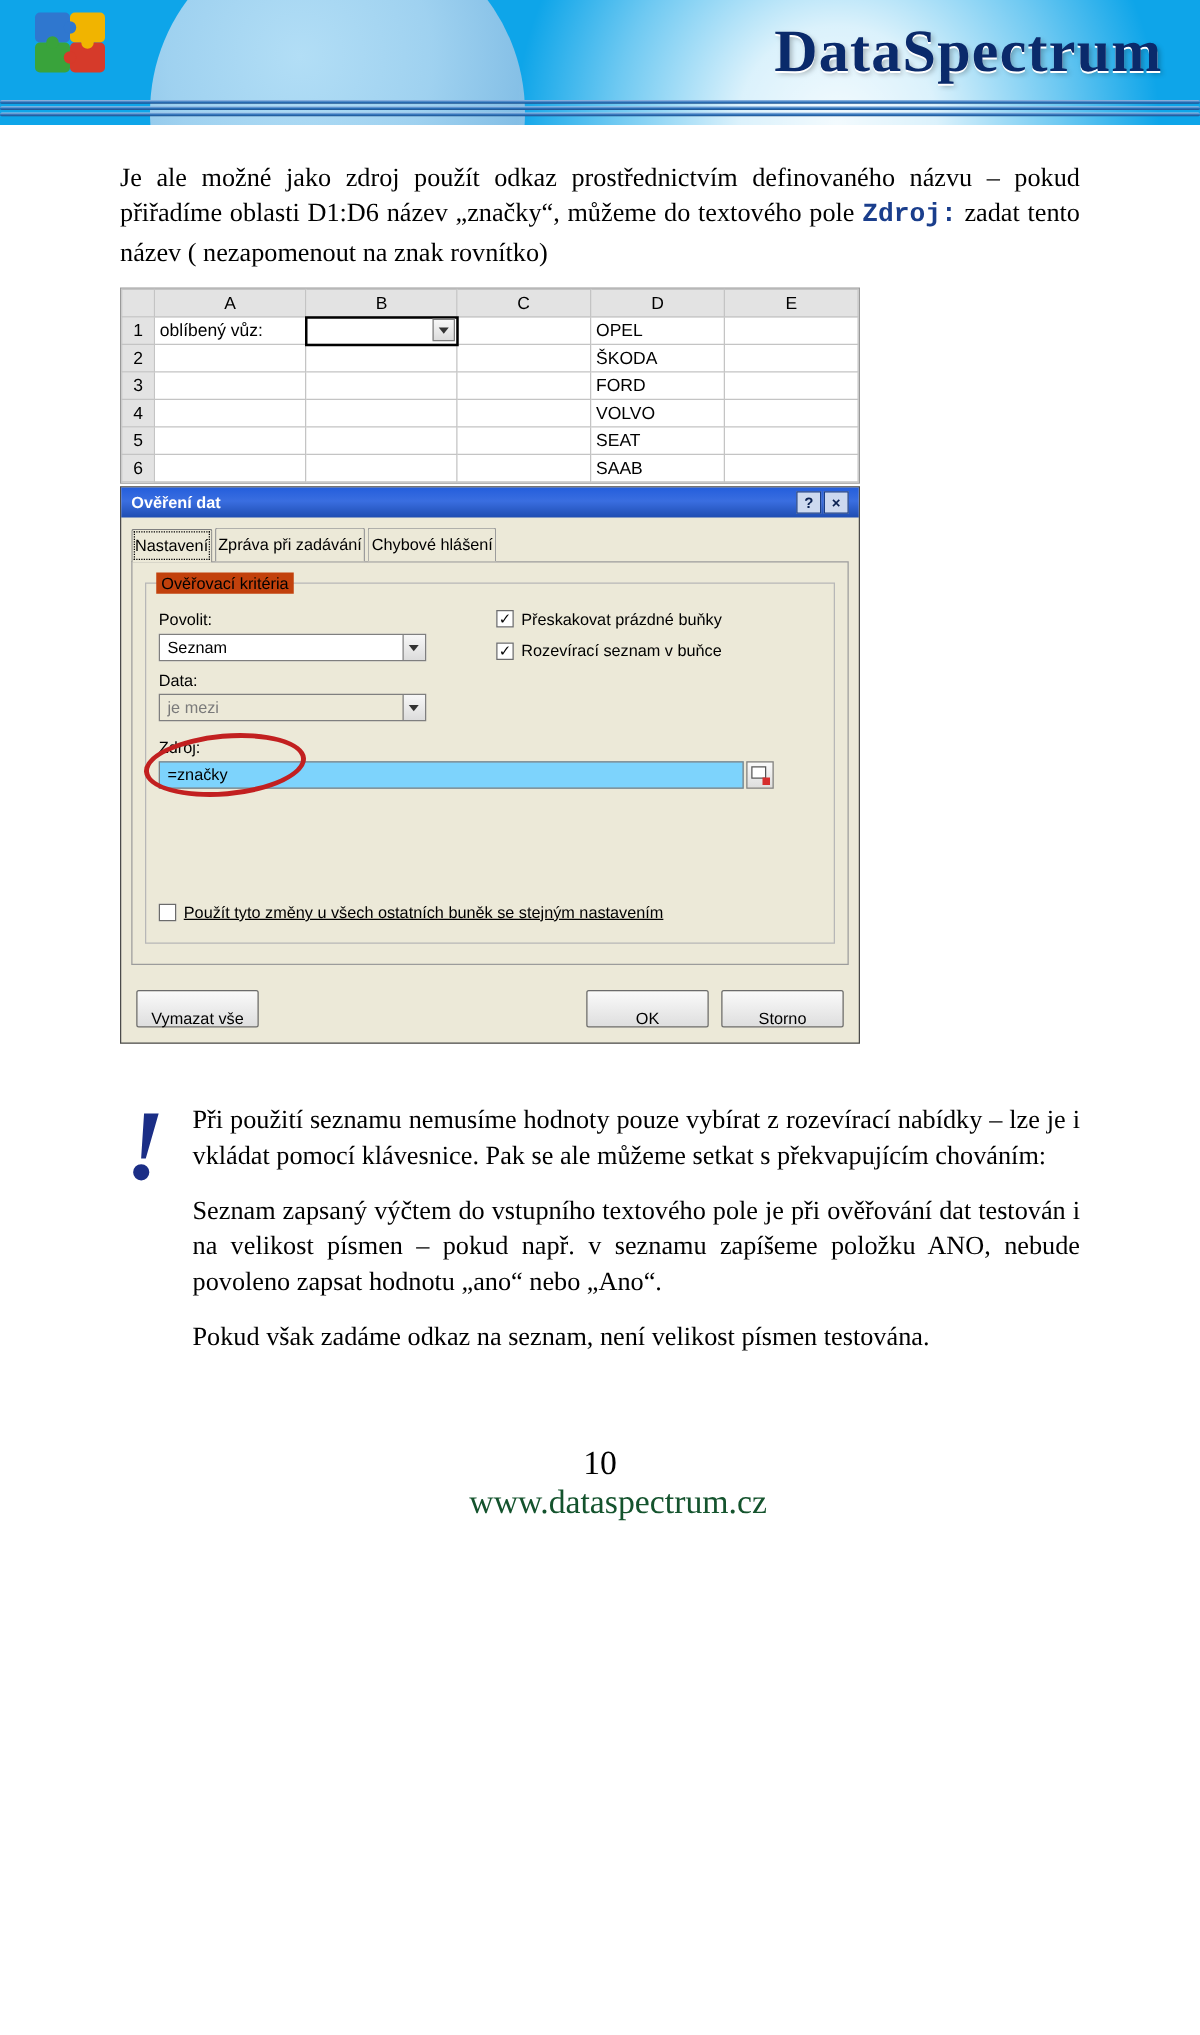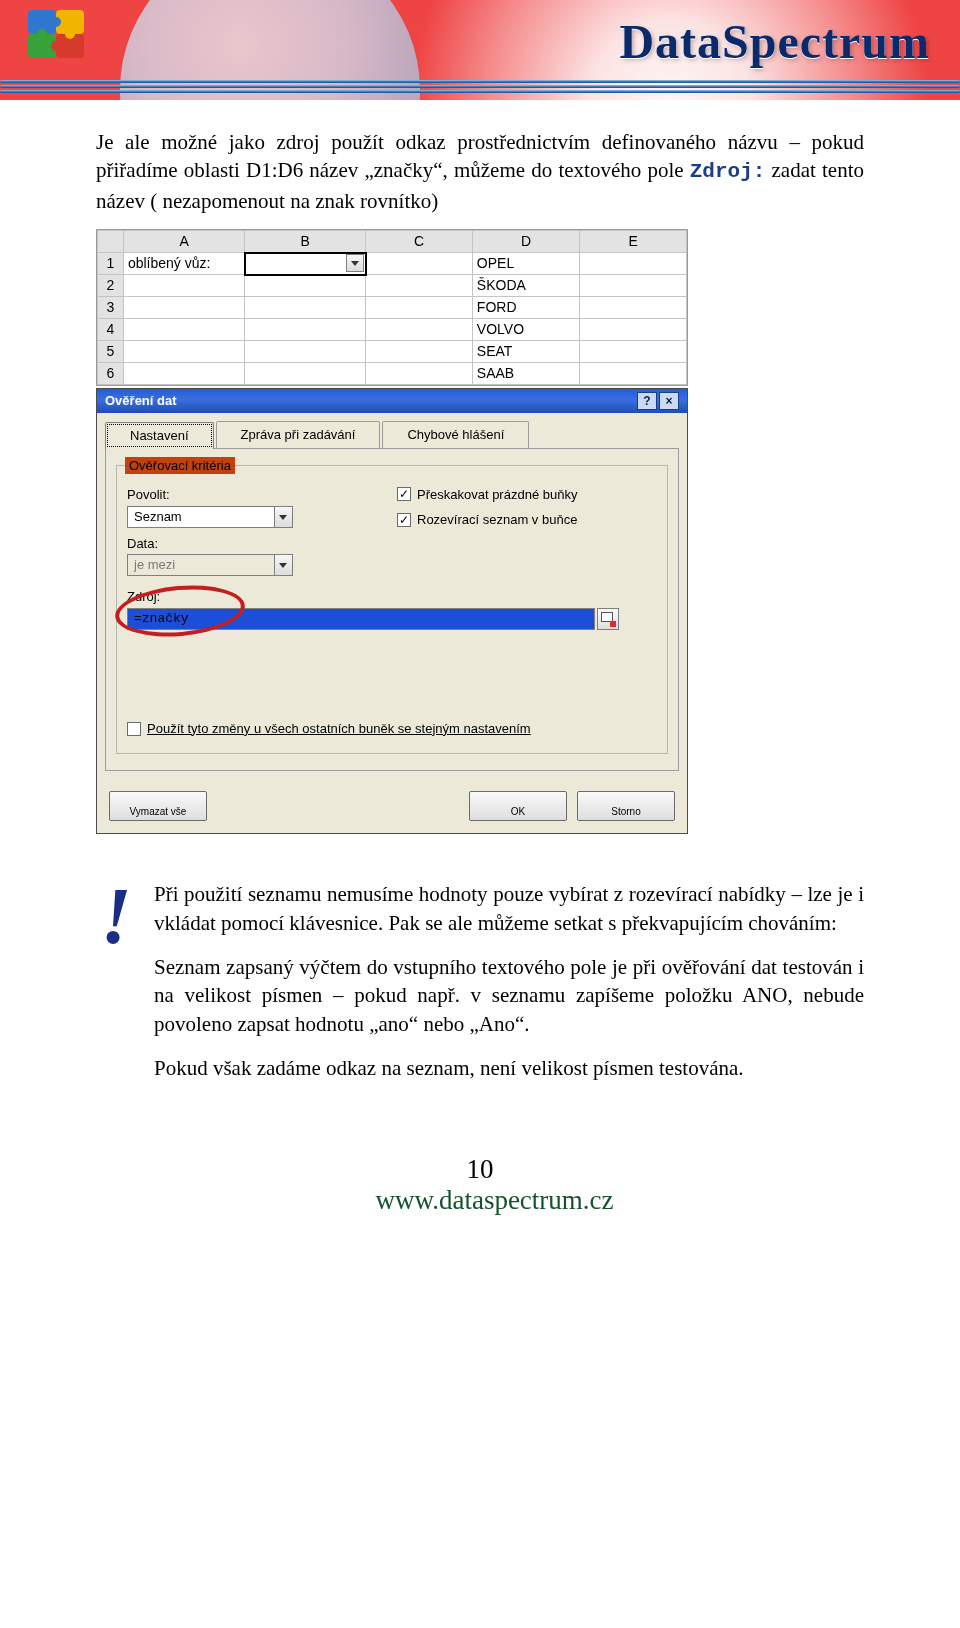--- a/index.html
+++ b/index.html
@@ -7,21 +7,21 @@
     margin: 0;
     font-family: "Times New Roman", Times, serif;
     background: #fff;
     width: 960px;
   }
   .page { width: 960px; }
   
   .banner {
     position: relative;
     height: 100px;
-    background: #ef4444;
+    background: #0ea5e9;
     overflow: hidden;
   }
   .banner .globe {
     position: absolute;
     left: 120px; top: -60px;
     width: 300px; height: 300px;
     border-radius: 50%;
     background:
       radial-gradient(circle at 40% 35%, #e9f1fa 0%, #cfe0f2 40%, #a9c6e4 70%, #89b0d6 100%);
     opacity: .75;
@@ -138,21 +138,21 @@
     color: #0a2050;
     font-size: 12px; font-weight: 700;
     display: inline-flex; align-items: center; justify-content: center;
     cursor: pointer;
   }
   .tabs {
     padding: 8px 8px 0 8px;
     display: flex; gap: 2px;
   }
   .tab {
-    padding: 4px 24px;
+    padding: 4px 2px;
     background: #ece9d8;
     border: 1px solid #9c9c9c;
     border-bottom: none;
     border-radius: 2px 2px 0 0;
     cursor: pointer;
   }
   .tab.active {
     background: #ece9d8;
     position: relative;
     top: 1px;
@@ -176,21 +176,21 @@
     position: absolute; top: -9px; left: 8px;
     background: #c2410c;
     padding: 0 4px;
     font-size: 13px;
   }
   .row { display: flex; align-items: center; gap: 12px; margin-top: 6px; }
   .col { display: flex; flex-direction: column; }
   .lbl { margin-bottom: 2px; }
   .combo {
     display: inline-flex; align-items: center;
-    width: 166px; height: 22px;
+    width: 214px; height: 22px;
     background: #fff; border: 1px solid #7f7f7f;
   }
   .combo.disabled { background: #ece9d8; color: #7a7a7a; }
   .combo .val { flex: 1; padding: 0 6px; font-size: 13px; }
   .combo .arr {
     width: 18px; height: 100%;
     background: linear-gradient(#f7f7f7,#dcdcdc);
     border-left: 1px solid #7f7f7f;
     position: relative;
   }
@@ -208,23 +208,23 @@
   }
   .srcwrap { margin-top: 12px; }
   .srcrow {
     display: flex; align-items: center; gap: 0;
     margin-top: 2px;
     position: relative;
   }
   .srcrow .txt {
     flex: 0 0 468px;
     height: 22px;
-    background: #1d4ed8; border: 1px solid #7f7f7f;
+    background: #7dd3fc; border: 1px solid #7f7f7f;
     padding: 0 6px; font-size: 13px;
-    display: flex; align-items: center; font-family: Liberation Mono, monospace;
+    display: flex; align-items: center;
   }
   .refbtn {
     width: 22px; height: 22px;
     border: 1px solid #7f7f7f;
     background: linear-gradient(#fafafa,#dedede);
     margin-left: 2px;
     position: relative; cursor: pointer;
   }
   .refbtn::before {
     content: ""; position: absolute; left: 3px; top: 3px;
@@ -247,21 +247,21 @@
   .btnbar {
     display: flex; justify-content: space-between; align-items: center;
     padding: 10px 12px 12px 12px;
   }
   .btn {
     min-width: 98px; height: 26px;
     background: linear-gradient(#fafafa,#dedede);
     border: 1px solid #6b6b6b;
     border-radius: 2px;
     font-family: Tahoma, Arial, sans-serif;
-    font-size: 10px;
+    font-size: 13px;
     cursor: pointer;
     padding: 14px 10px;
   }
   .btnbar .rightbtns { display: flex; gap: 10px; }
 
   
   .note { display: flex; gap: 18px; margin: 46px 96px 0 96px; }
   .bang {
     font-family: Georgia, serif;
     font-size: 80px;

